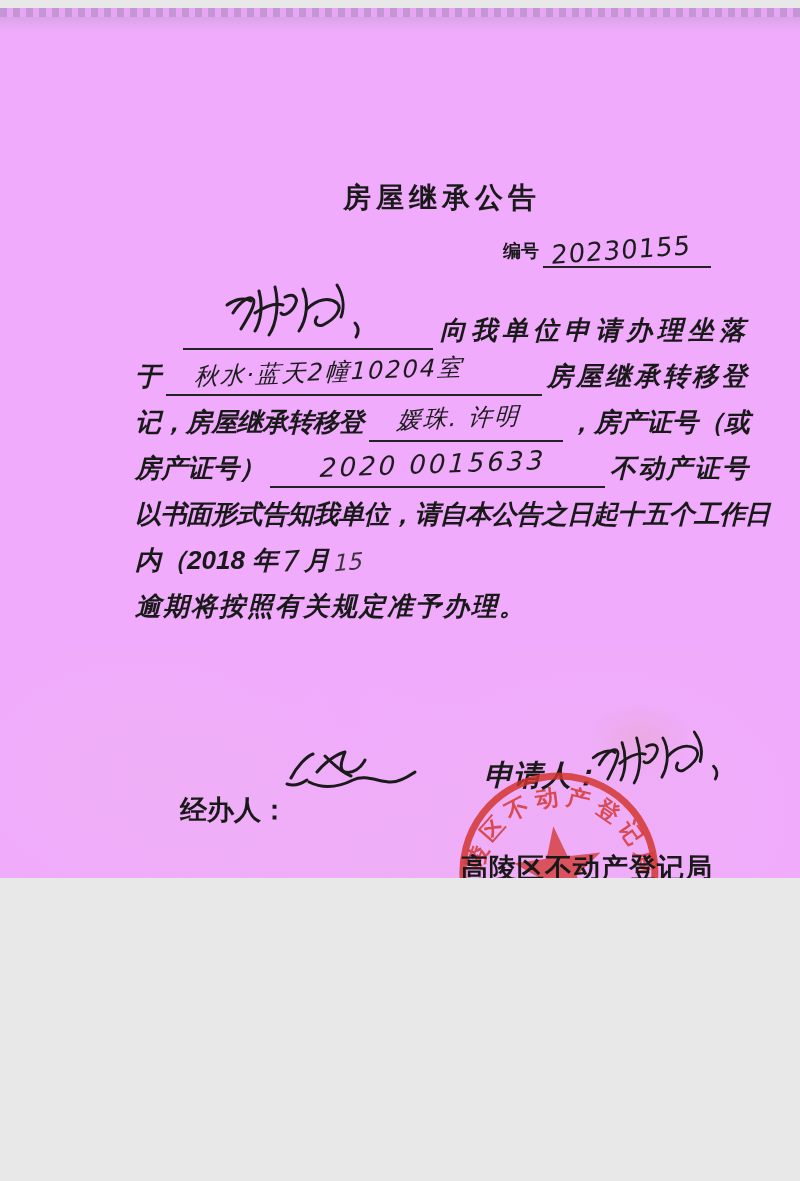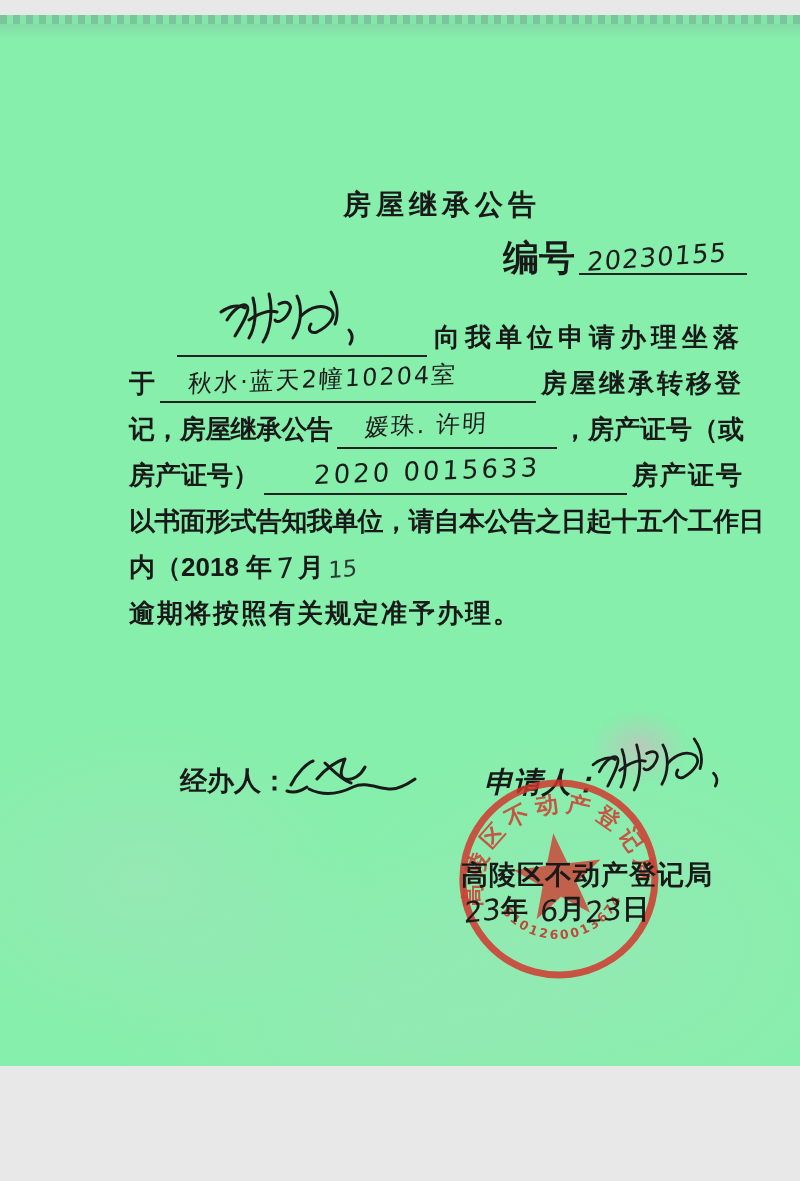--- a/index.html
+++ b/index.html
@@ -1,20 +1,20 @@
 <!DOCTYPE html>
 <html><head>
 <meta charset="utf-8">
 <style>
   html,body{margin:0;padding:0;background:#e8e8e8;}
   .page{
     position:relative;
-    width:800px;height:1051px;
-    margin:15px auto;
-    background:#86efac;
+    width:800px;height:870px;
+    margin:8px auto;
+    background:#f0abfc;
     overflow:hidden;
     font-family:"Liberation Sans",sans-serif;
     color:#1a1a1a;
   }
   
   .scan-strip{
     position:absolute;top:0;left:0;right:0;height:9px;
     background:
       repeating-linear-gradient(90deg, rgba(95,100,118,.55) 0 7px, rgba(95,100,118,.12) 7px 13px);
     opacity:.55;
@@ -39,32 +39,32 @@
   
   .printed{font-weight:700;color:#191919;}
   .doc-title{
     position:absolute;left:343px;top:171px;
     font-size:28px;font-weight:700;letter-spacing:5px;
   }
   .number-row{
     position:absolute;left:503px;top:224px;height:36px;
     display:flex;align-items:flex-end;
   }
-  .number-label{font-size:36px;line-height:34px;}
+  .number-label{font-size:18px;line-height:34px;}
   .uline{
     border-bottom:2.4px solid #222;
     position:relative;
   }
   .number-uline{width:168px;height:34px;margin-left:4px;}
 
   
   .brow{
-    position:absolute;left:129px;width:615px;height:46px;
+    position:absolute;left:135px;width:615px;height:46px;
     display:flex;align-items:flex-end;
-    font-size:26px;line-height:40px;
+    font-size:26px;line-height:40px;font-style:italic;
   }
   .brow .printed{white-space:nowrap;}
   .row1{top:296px;justify-content:space-between;}
   .row2{top:342px;}
   .row3{top:388px;}
   .row4{top:434px;}
   .row5{top:480px;}
   .row6{top:526px;}
   .row7{top:572px;}
   .ul-flex{flex:1 1 auto;height:40px;margin:0 5px;}
@@ -92,21 +92,21 @@
   }
   .hw-cert{left:50px;font-size:26px;letter-spacing:3px;}
   .hw-inline{
     font-size:28px;transform:rotate(-5deg) skewX(-6deg);
     margin:0 4px;position:relative;top:2px;
   }
   .hw-day{font-size:23px;opacity:.85;}
   .sig-svg{stroke:#1a1a1a;fill:none;stroke-linecap:round;stroke-linejoin:round;}
 
   
-  .handler-label{position:absolute;left:180px;top:748px;font-size:27px;}
+  .handler-label{position:absolute;left:180px;top:784px;font-size:27px;}
   .handler-sig{position:absolute;left:280px;top:734px;}
   .applicant-label{position:absolute;left:484px;top:748px;font-size:29px;font-style:italic;}
   .applicant-sig2{position:absolute;left:586px;top:720px;transform:rotate(-4deg);}
   .sig1-wrap{position:absolute;left:32px;bottom:-4px;}
 
   .smudge{
     position:absolute;left:590px;top:696px;width:100px;height:72px;
     background:radial-gradient(closest-side, rgba(231,167,201,.50), rgba(231,167,201,.18) 60%, rgba(231,167,201,0));
     border-radius:50%;
     filter:blur(1px);
@@ -168,33 +168,33 @@
 
   <div class="brow row2">
     <span class="printed">于</span>
     <span class="uline ul-flex">
       <span class="hw hw-fill">秋水·蓝天2幢10204室</span>
     </span>
     <span class="printed ls3">房屋继承转移登</span>
   </div>
 
   <div class="brow row3">
-    <span class="printed lsn">记，房屋继承公告</span>
+    <span class="printed lsn">记，房屋继承转移登</span>
     <span class="uline ul-flex">
       <span class="hw hw-fill">媛珠. 许明</span>
     </span>
     <span class="printed">，房产证号（或</span>
   </div>
 
   <div class="brow row4">
     <span class="printed">房产证号）</span>
     <span class="uline ul-flex">
       <span class="hw hw-fill hw-cert">2020 0015633</span>
     </span>
-    <span class="printed ls2">房产证号</span>
+    <span class="printed ls2">不动产证号</span>
   </div>
 
   <div class="brow row5">
     <span class="printed lsn">以书面形式告知我单位，请自本公告之日起十五个工作日</span>
   </div>
 
   <div class="brow row6">
     <span class="printed">内（2018 年</span>
     <span class="hw hw-inline">7</span>
     <span class="printed">月</span>

